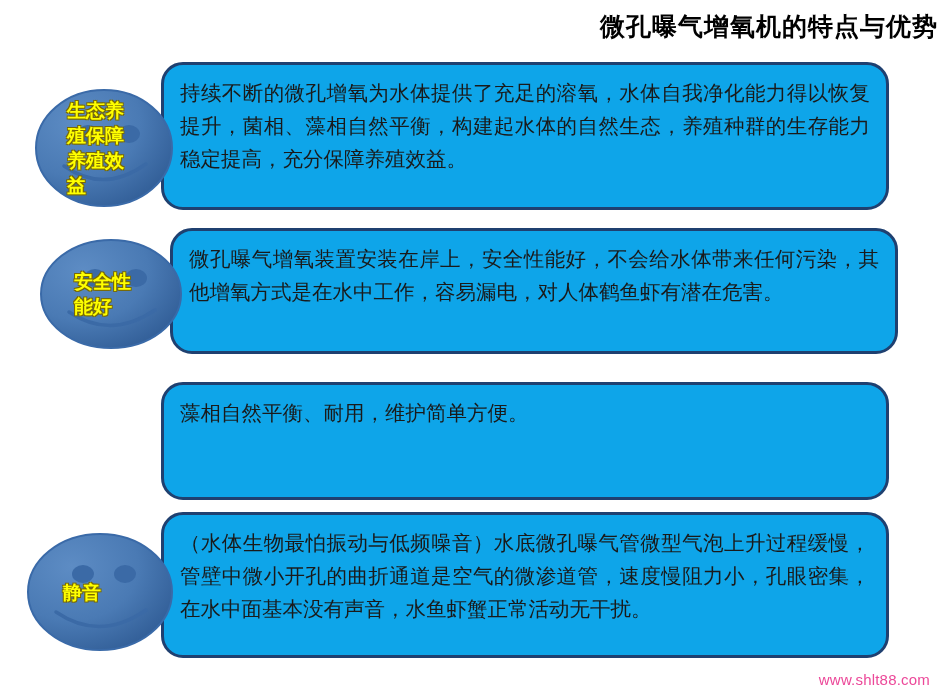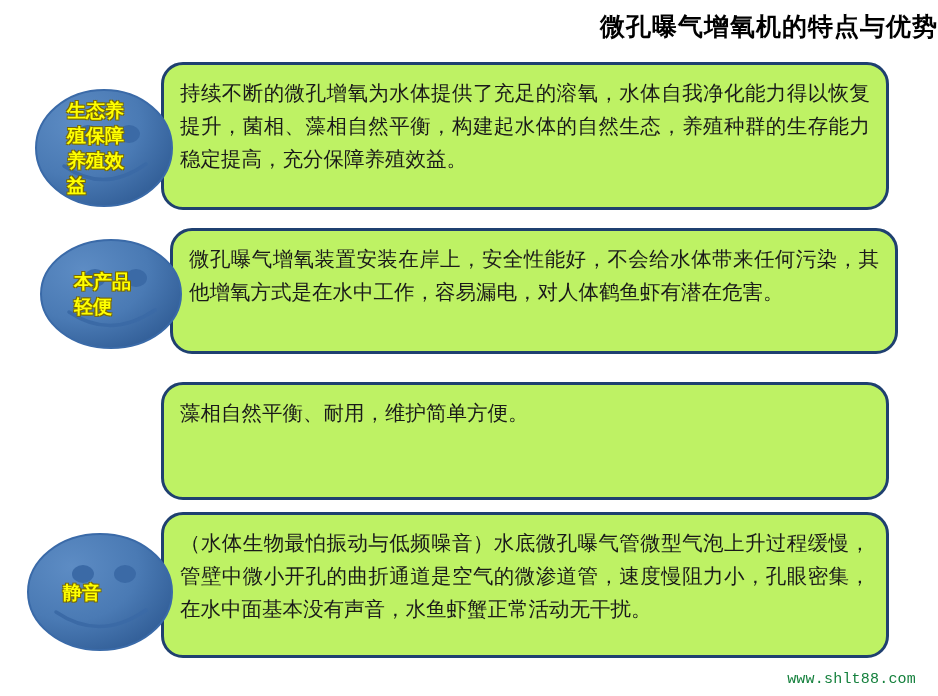--- a/index.html
+++ b/index.html
@@ -37,21 +37,21 @@
     left: 0;
     width: 938px;
   }
 
   
   .text-box {
     position: absolute;
     left: 161px;
     width: 728px;
     box-sizing: border-box;
-    background: #bef264;
+    background: #0ea5e9;
     border: 3px solid #1f4070;
     border-radius: 22px;
     padding: 12px 16px 10px 16px;
     z-index: 1;
   }
   .text-box p {
     margin: 0;
     font-family: "Liberation Serif", "DejaVu Serif", serif;
     font-size: 20.5px;
     line-height: 33px;
@@ -89,25 +89,25 @@
     text-shadow:
       -1px -1px 0 #7a6a00,
        1px -1px 0 #7a6a00,
       -1px  1px 0 #7a6a00,
        1px  1px 0 #7a6a00;
   }
 
   
   #watermark {
     position: absolute;
-    right: 22px;
+    right: 8px;
     bottom: 8px;
-    font-family: Liberation Mono, monospace;
+    font-family: Liberation Sans, sans-serif;
     font-size: 15px;
-    color: #15803d;
+    color: #ec4899;
     letter-spacing: 0.2px;
   }
 </style>
 </head>
 <body>
 
 <div id="page-title">微孔曝气增氧机的特点与优势</div>
 
 <div class="feature-row" style="top:62px;height:150px;">
   <div class="text-box" style="top:0;height:148px;">
@@ -145,21 +145,21 @@
           <stop offset="55%" stop-color="#4a7ab4"></stop>
           <stop offset="100%" stop-color="#2f5b94"></stop>
         </radialGradient>
       </defs>
       <ellipse cx="72" cy="56" rx="70" ry="54" fill="url(#ovg2)" stroke="#3a6aa8" stroke-width="2"></ellipse>
       <ellipse cx="56" cy="40" rx="11" ry="9" fill="#3b6aa6"></ellipse>
       <ellipse cx="97" cy="40" rx="11" ry="9" fill="#3b6aa6"></ellipse>
       <path d="M 30 74 Q 72 102 116 72" fill="none" stroke="#3b6aa6" stroke-width="3.5" stroke-linecap="round"></path>
     </svg>
     <div class="smiley-label">
-      <span>本产品轻便</span>
+      <span>安全性能好</span>
     </div>
   </div>
 </div>
 
 <div class="feature-row" style="top:382px;height:120px;">
   <div class="text-box" style="top:0;height:118px;">
     <p>藻相自然平衡、耐用，维护简单方便。</p>
   </div>
 </div>
 

